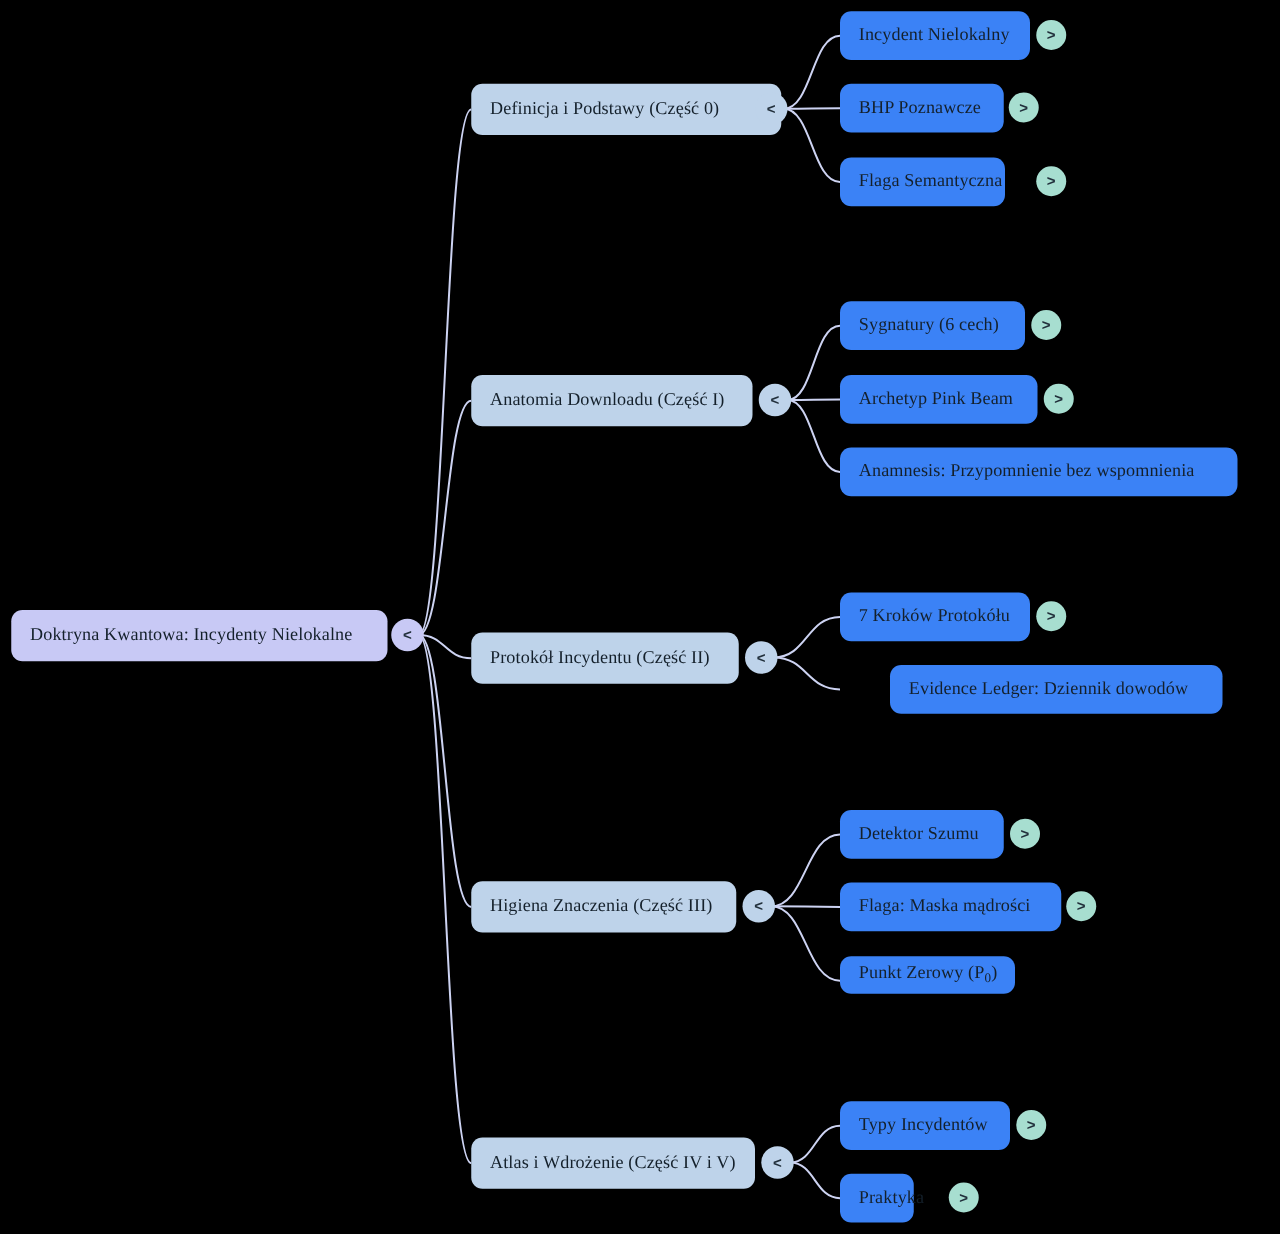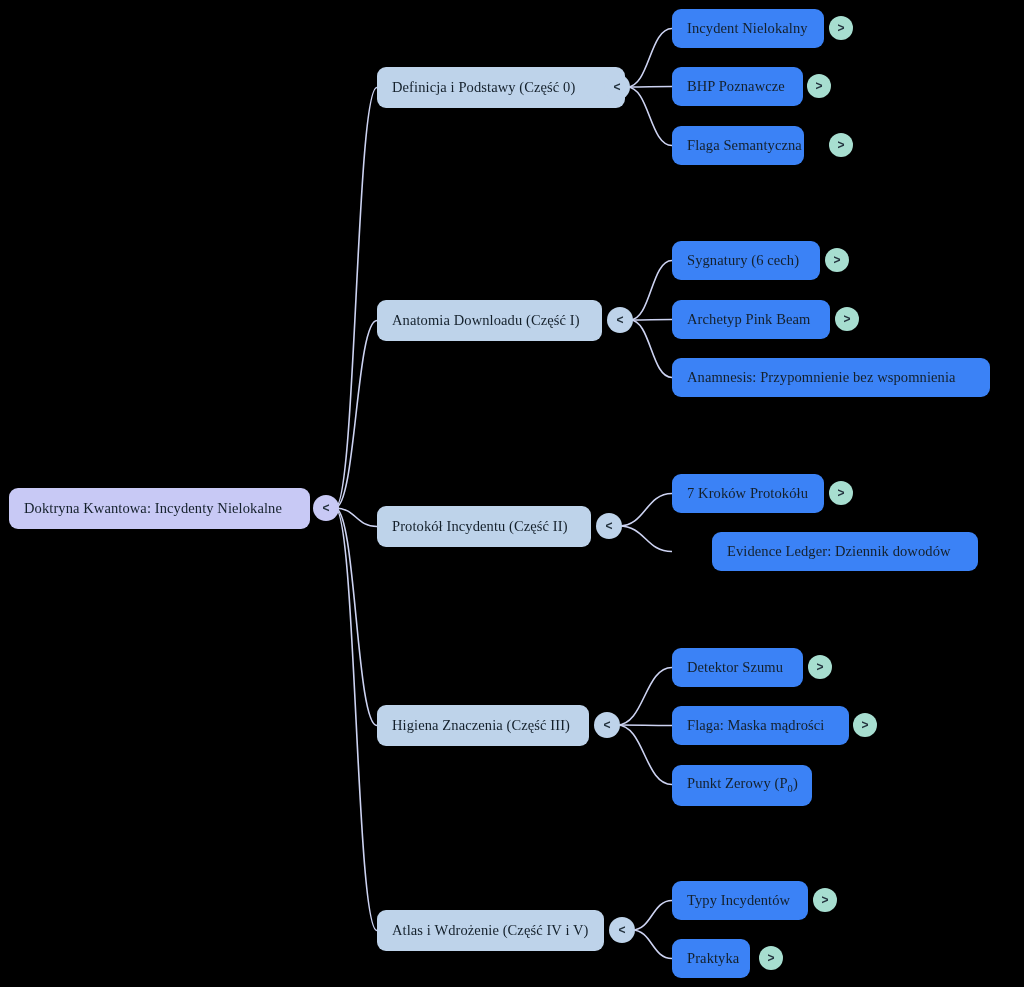--- a/index.html
+++ b/index.html
@@ -150,29 +150,29 @@
       </div>
       <div class="toggle branch-toggle" style="left: 594px; top: 712px; width: 26px; height: 26px;">&lt;</div>
       <div class="node leaf" style="left: 672px; top: 648px; width: 131px; height: 39px;">
         <span>Detektor Szumu</span>
       </div>
       <div class="toggle leaf-toggle" style="left: 808px; top: 655px; width: 24px; height: 24px;">&gt;</div>
       <div class="node leaf" style="left: 672px; top: 706px; width: 177px; height: 39px;">
         <span>Flaga: Maska mądrości</span>
       </div>
       <div class="toggle leaf-toggle" style="left: 853px; top: 713px; width: 24px; height: 24px;">&gt;</div>
-      <div class="node leaf" style="left: 672px; top: 765px; width: 140px; height: 41px;">
+      <div class="node leaf" style="left: 672px; top: 765px; width: 140px; height: 30px;">
         <span>Punkt Zerowy (P<span class="sub">0</span>)</span>
       </div>
       <div class="node branch" style="left: 377px; top: 910px; width: 227px; height: 41px;">
         <span>Atlas i Wdrożenie (Część IV i V)</span>
       </div>
       <div class="toggle branch-toggle" style="left: 609px; top: 917px; width: 26px; height: 26px;">&lt;</div>
       <div class="node leaf" style="left: 672px; top: 881px; width: 136px; height: 39px;">
         <span>Typy Incydentów</span>
       </div>
       <div class="toggle leaf-toggle" style="left: 813px; top: 888px; width: 24px; height: 24px;">&gt;</div>
-      <div class="node leaf" style="left: 672px; top: 939px; width: 78px; height: 39px;">
+      <div class="node leaf" style="left: 672px; top: 939px; width: 59px; height: 39px;">
         <span>Praktyka</span>
       </div>
       <div class="toggle leaf-toggle" style="left: 759px; top: 946px; width: 24px; height: 24px;">&gt;</div>
     </div>
 </div>
 
 </body></html>

